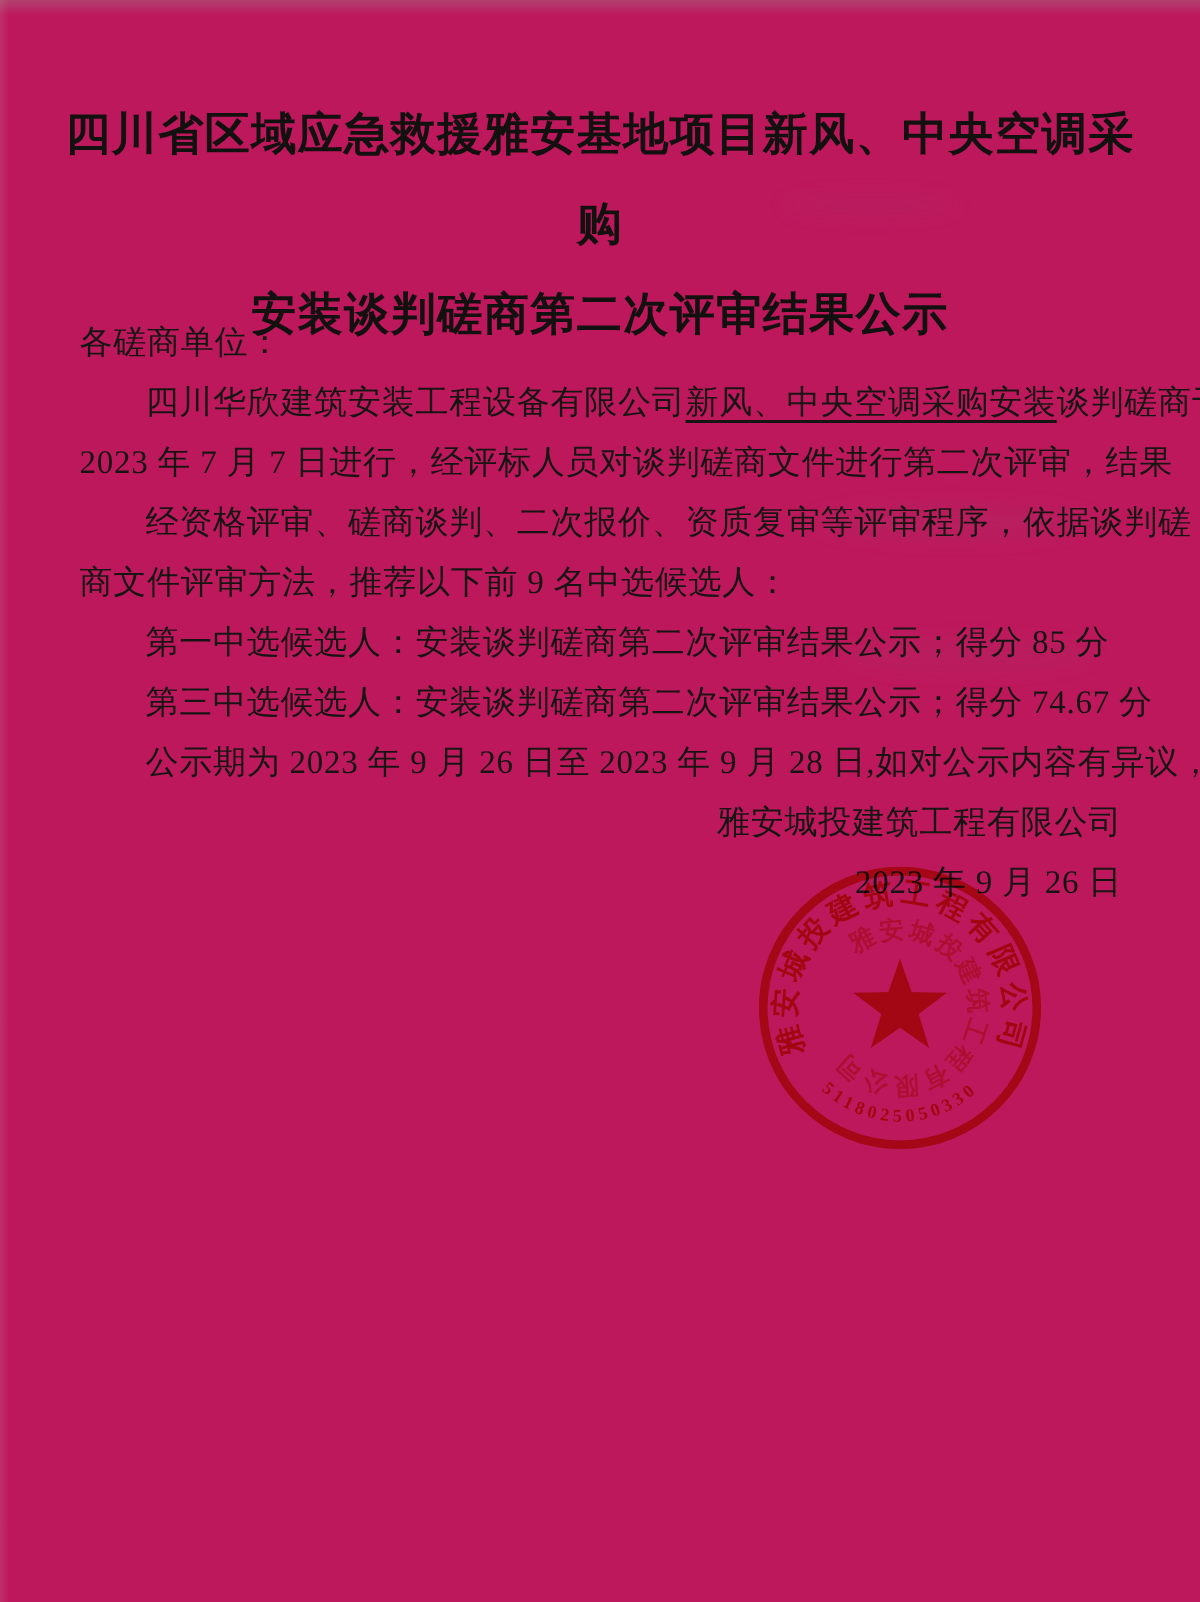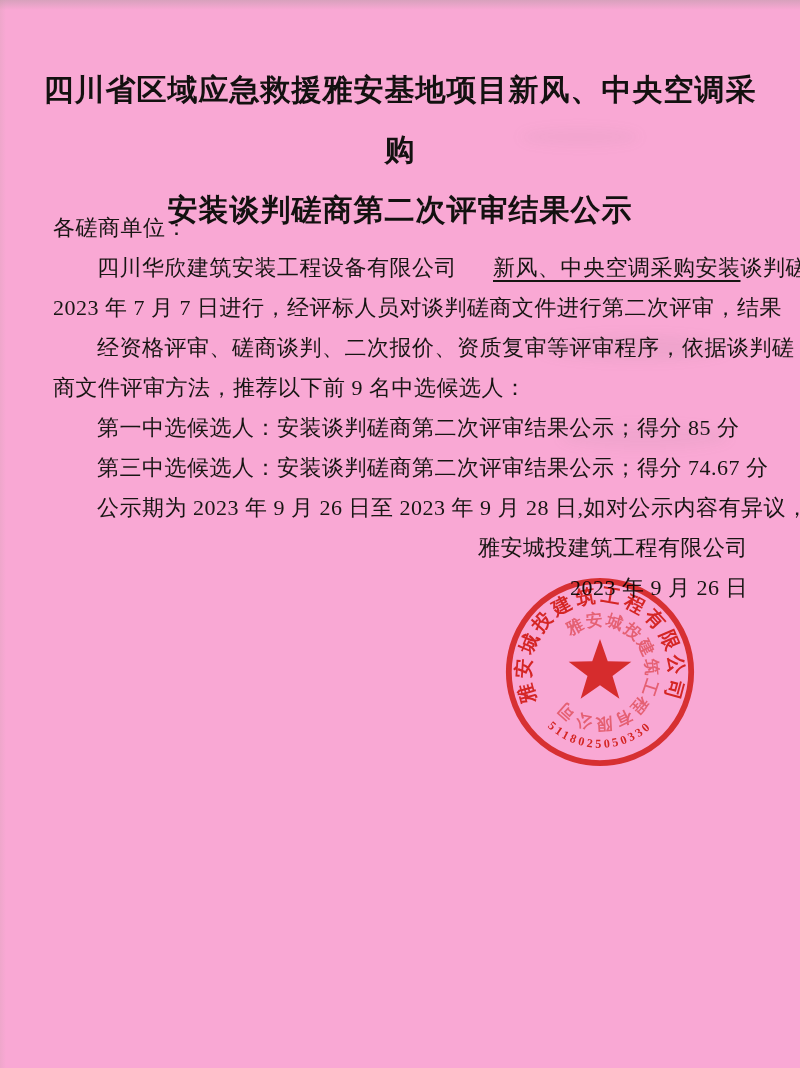--- a/index.html
+++ b/index.html
@@ -1,19 +1,19 @@
 <!DOCTYPE html>
 <html><head>
 <meta charset="utf-8">
 <style>
   html,body{margin:0;padding:0;}
   body{background:#d9d9d9;font-family:"Liberation Serif","DejaVu Serif",serif;}
   .page{
     position:relative;width:800px;height:1068px;margin:0 auto;
-    background:#f9a8d4;color:#171513;overflow:hidden;
+    background:#be185d;color:#171513;overflow:hidden;
   }
   
   .top-edge{
     position:absolute;top:0;left:0;right:0;height:10px;
     background:linear-gradient(to bottom, rgba(150,147,142,.42), rgba(150,147,142,0));
     opacity:.8;
   }
   .left-edge{
     position:absolute;top:0;bottom:0;left:0;width:6px;
     background:linear-gradient(to right, rgba(190,160,160,.18), rgba(190,160,160,0));
@@ -31,21 +31,20 @@
   .body-text{
     position:absolute;top:208px;left:53px;right:50px;
     font-size:22px;line-height:40px;letter-spacing:.5px;
   }
   .body-text p{margin:0;white-space:nowrap;}
   .indent{text-indent:44px;}
   .uline{
     text-decoration:underline;
     text-decoration-thickness:1.5px;
     text-underline-offset:5px;
-    margin-left:36px;
   }
   .signature{text-align:right;padding-right:2px;}
   .seal{
     position:absolute;left:503px;top:575px;width:194px;height:194px;
     mix-blend-mode:multiply;opacity:.93;
   }
 </style>
 </head>
 <body>
 

